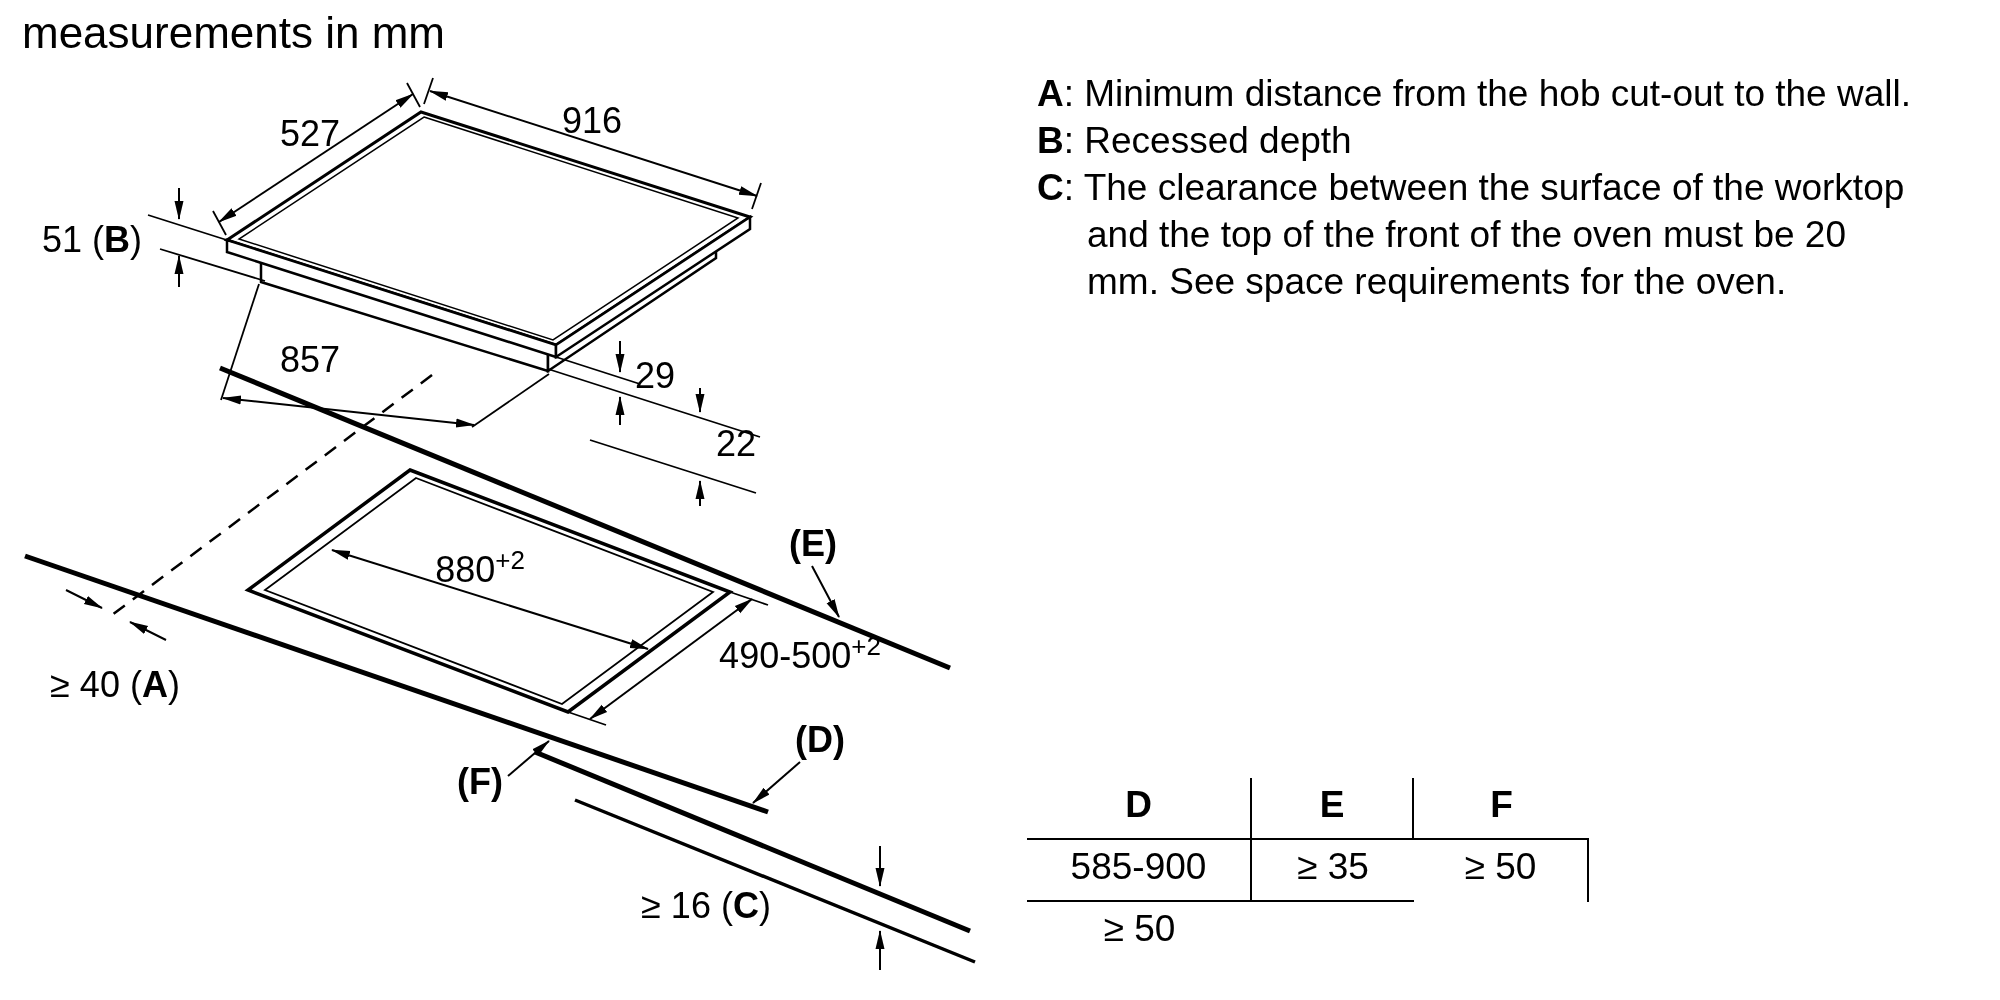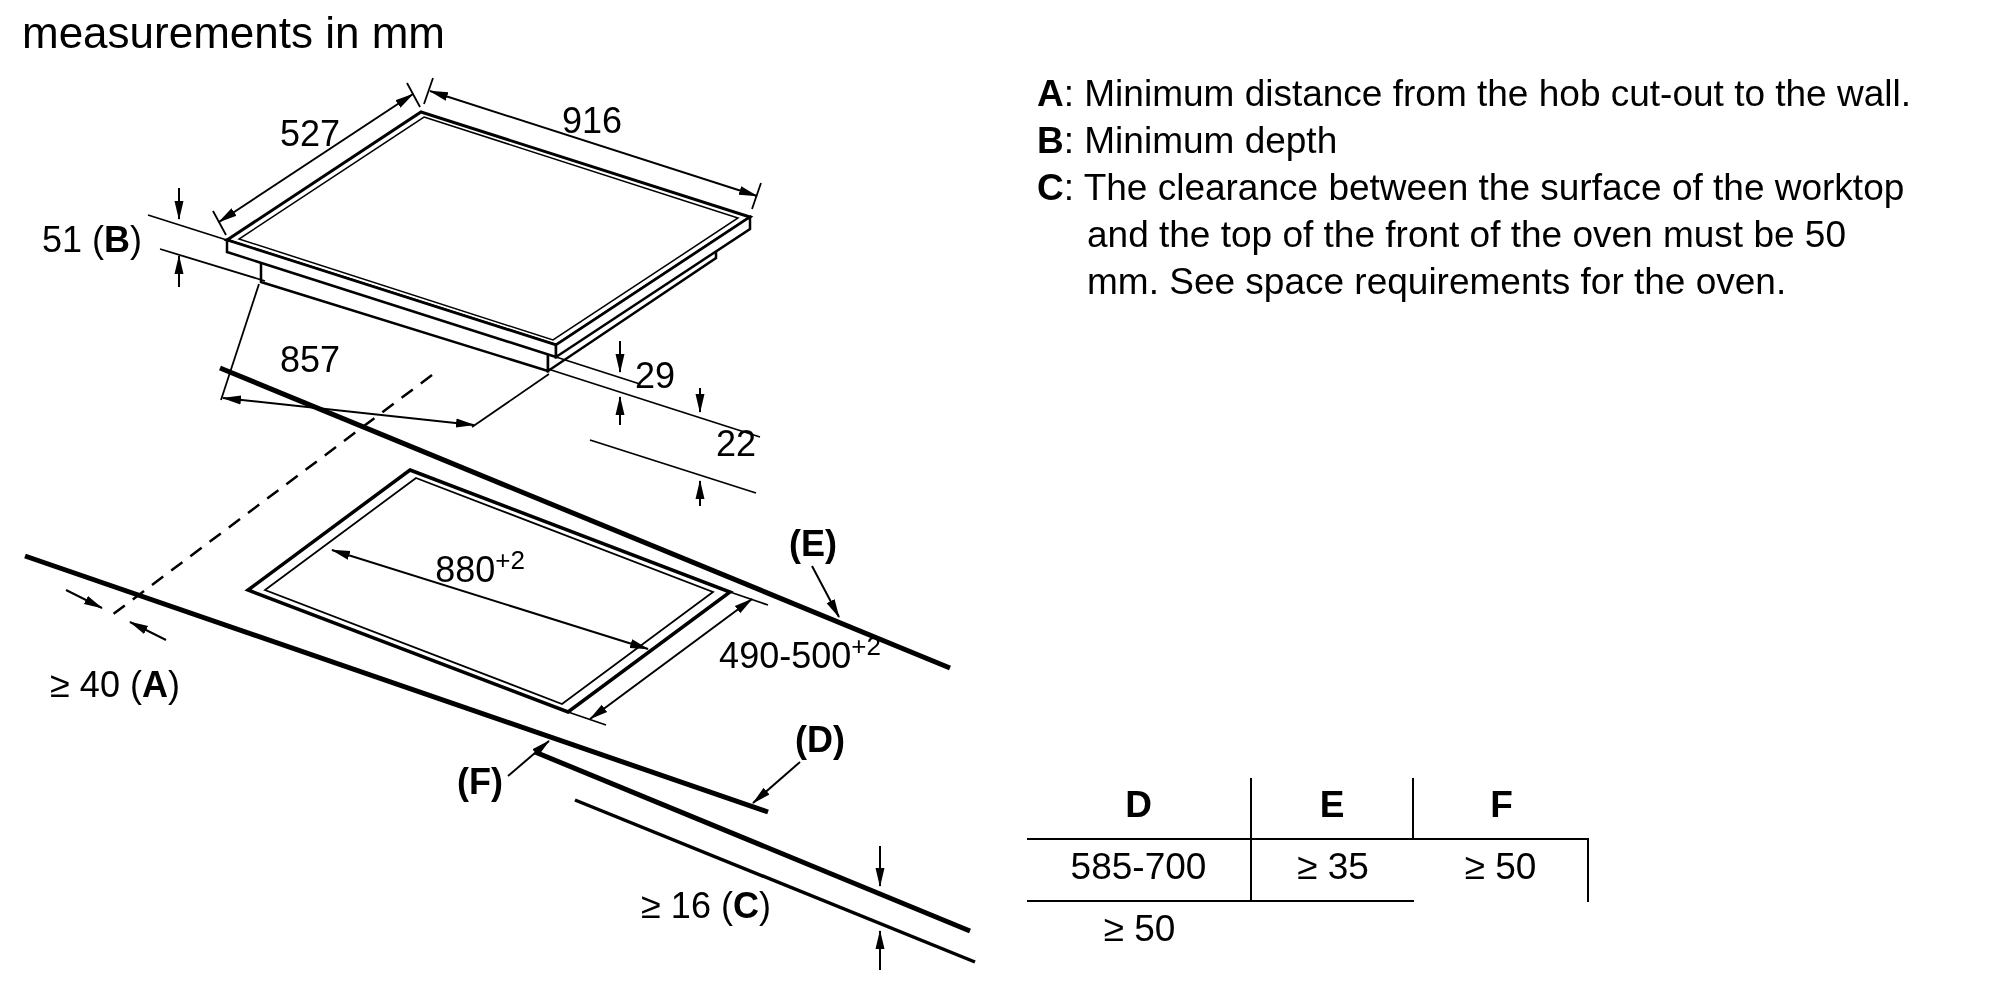--- a/index.html
+++ b/index.html
@@ -137,30 +137,30 @@
 
     <g>
       <line x1="880" y1="846" x2="880" y2="886" stroke="#000" stroke-width="2" marker-end="url(#ah)"></line>
       <line x1="880" y1="970" x2="880" y2="931" stroke="#000" stroke-width="2" marker-end="url(#ah)"></line>
       <text x="706" y="918" text-anchor="middle"><tspan>≥ 16 (</tspan><tspan font-weight="bold">C</tspan><tspan>)</tspan></text>
     </g>
   </svg>
 
   <div class="legend">
     <div class="def"><span class="b">A</span><span>: </span><span>Minimum distance from the hob cut-out to the wall.</span></div>
-    <div class="def"><span class="b">B</span><span>: </span><span>Minimum depth</span></div>
-    <div class="def"><span class="b">C</span><span>: </span><span>The clearance between the surface of the worktop and the top of the front of the oven must be 50 mm. See space requirements for the oven.</span></div>
+    <div class="def"><span class="b">B</span><span>: </span><span>Recessed depth</span></div>
+    <div class="def"><span class="b">C</span><span>: </span><span>The clearance between the surface of the worktop and the top of the front of the oven must be 20 mm. See space requirements for the oven.</span></div>
   </div>
 
 
   <div class="dim-table">
     <div class="c th brd-r brd-b">D</div>
     <div class="c th brd-r brd-b">E</div>
     <div class="c th brd-b">F</div>
 
-    <div class="c brd-r brd-b">585-700</div>
+    <div class="c brd-r brd-b">585-900</div>
     <div class="c brd-b">≥ 35</div>
 
     <div class="c brd-r">≥ 50</div>
     <div class="c">≥ 50</div>
   </div>
 
 </div>
 
 </body></html>

